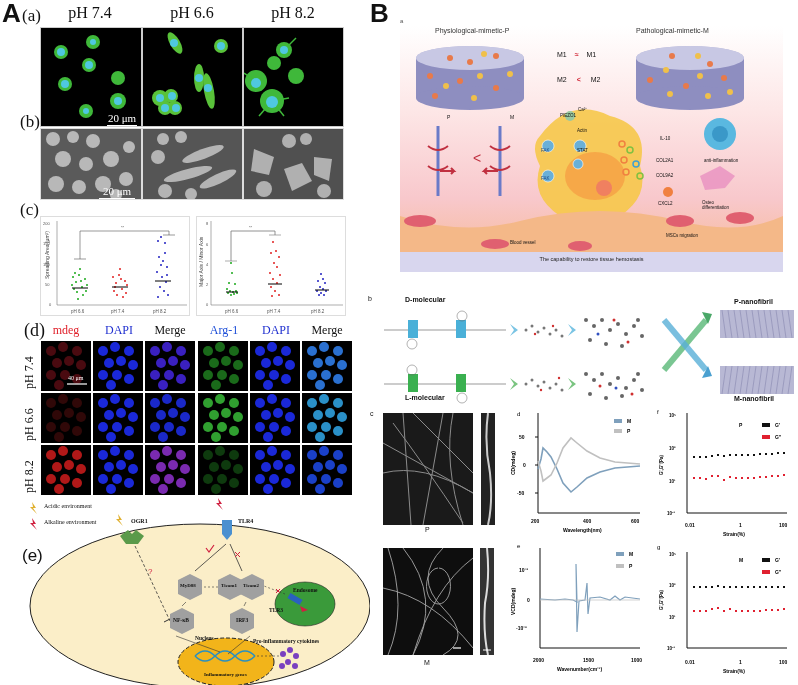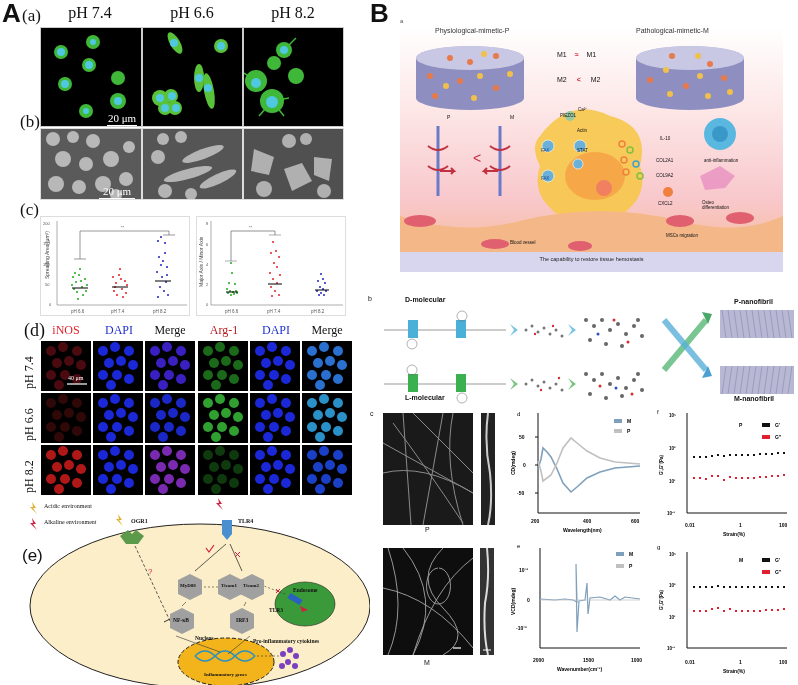--- a/index.html
+++ b/index.html
@@ -282,24 +282,24 @@
         <circle cx="127" cy="78" r="1"></circle>
     </g>
     <line x1="118" y1="73" x2="132" y2="73" stroke="#000" stroke-width="1"></line>
     <text x="28" y="96" font-size="4.5" fill="#555">pH 6.6</text>
     <text x="70" y="96" font-size="4.5" fill="#555">pH 7.4</text>
     <text x="114" y="96" font-size="4.5" fill="#555">pH 8.2</text>
   </svg>
 </div>
 
 <div class="abs sub-label" style="left:24px;top:320px;font-size:18px;">(d)</div>
-<div class="abs col-title" style="left:40px;top:323px;width:52px;font-size:12px;color:#e0202a;">iNOS</div>
+<div class="abs col-title" style="left:40px;top:323px;width:52px;font-size:12px;color:#e0202a;">mdeg</div>
 <div class="abs col-title" style="left:93px;top:323px;width:52px;font-size:12px;color:#2030d0;">DAPI</div>
 <div class="abs col-title" style="left:144px;top:323px;width:52px;font-size:12px;">Merge</div>
-<div class="abs col-title" style="left:198px;top:323px;width:52px;font-size:12px;color:#b91c1c;">Arg-1</div>
+<div class="abs col-title" style="left:198px;top:323px;width:52px;font-size:12px;color:#1d4ed8;">Arg-1</div>
 <div class="abs col-title" style="left:250px;top:323px;width:52px;font-size:12px;color:#2030d0;">DAPI</div>
 <div class="abs col-title" style="left:301px;top:323px;width:52px;font-size:12px;">Merge</div>
 
 <div class="abs" style="left:22px;top:345px;width:14px;height:50px;">
     <div style="transform:rotate(-90deg);transform-origin:left top;position:absolute;left:0;top:44px;white-space:nowrap;font-size:12px;">pH 7.4</div>
   </div>
 <div class="abs" style="left:22px;top:397px;width:14px;height:50px;">
     <div style="transform:rotate(-90deg);transform-origin:left top;position:absolute;left:0;top:44px;white-space:nowrap;font-size:12px;">pH 6.6</div>
   </div>
 <div class="abs" style="left:22px;top:449px;width:14px;height:50px;">

